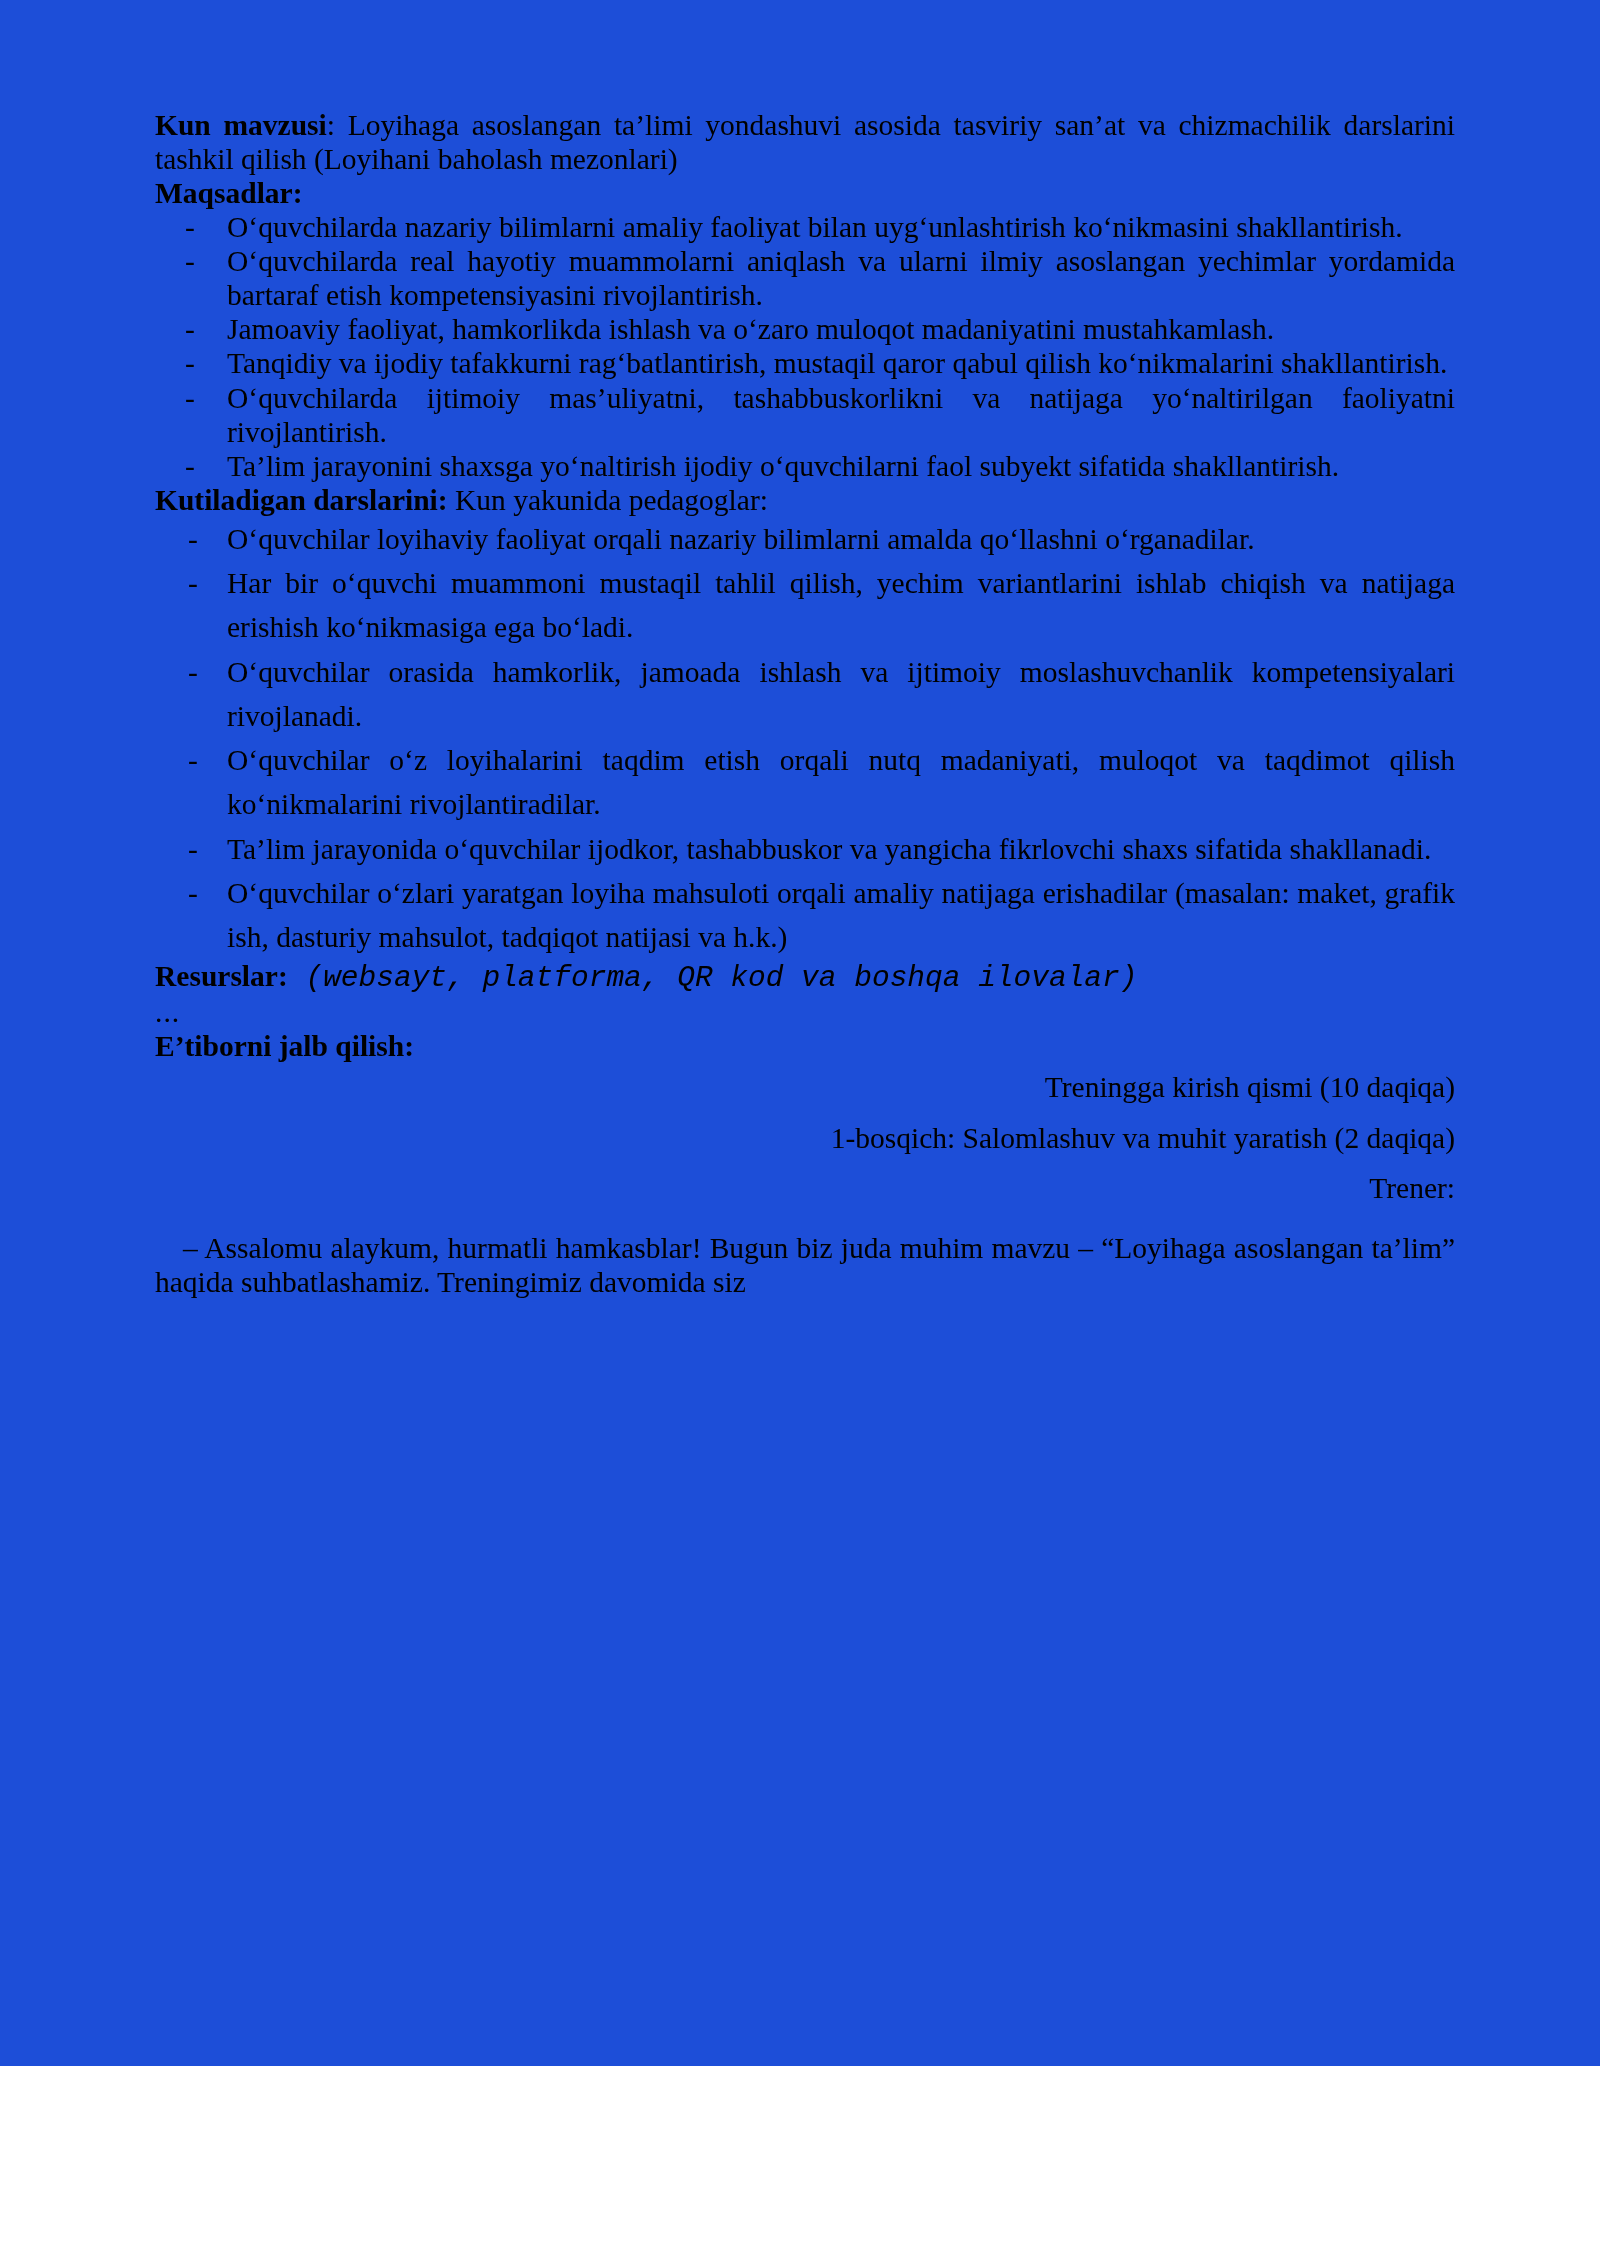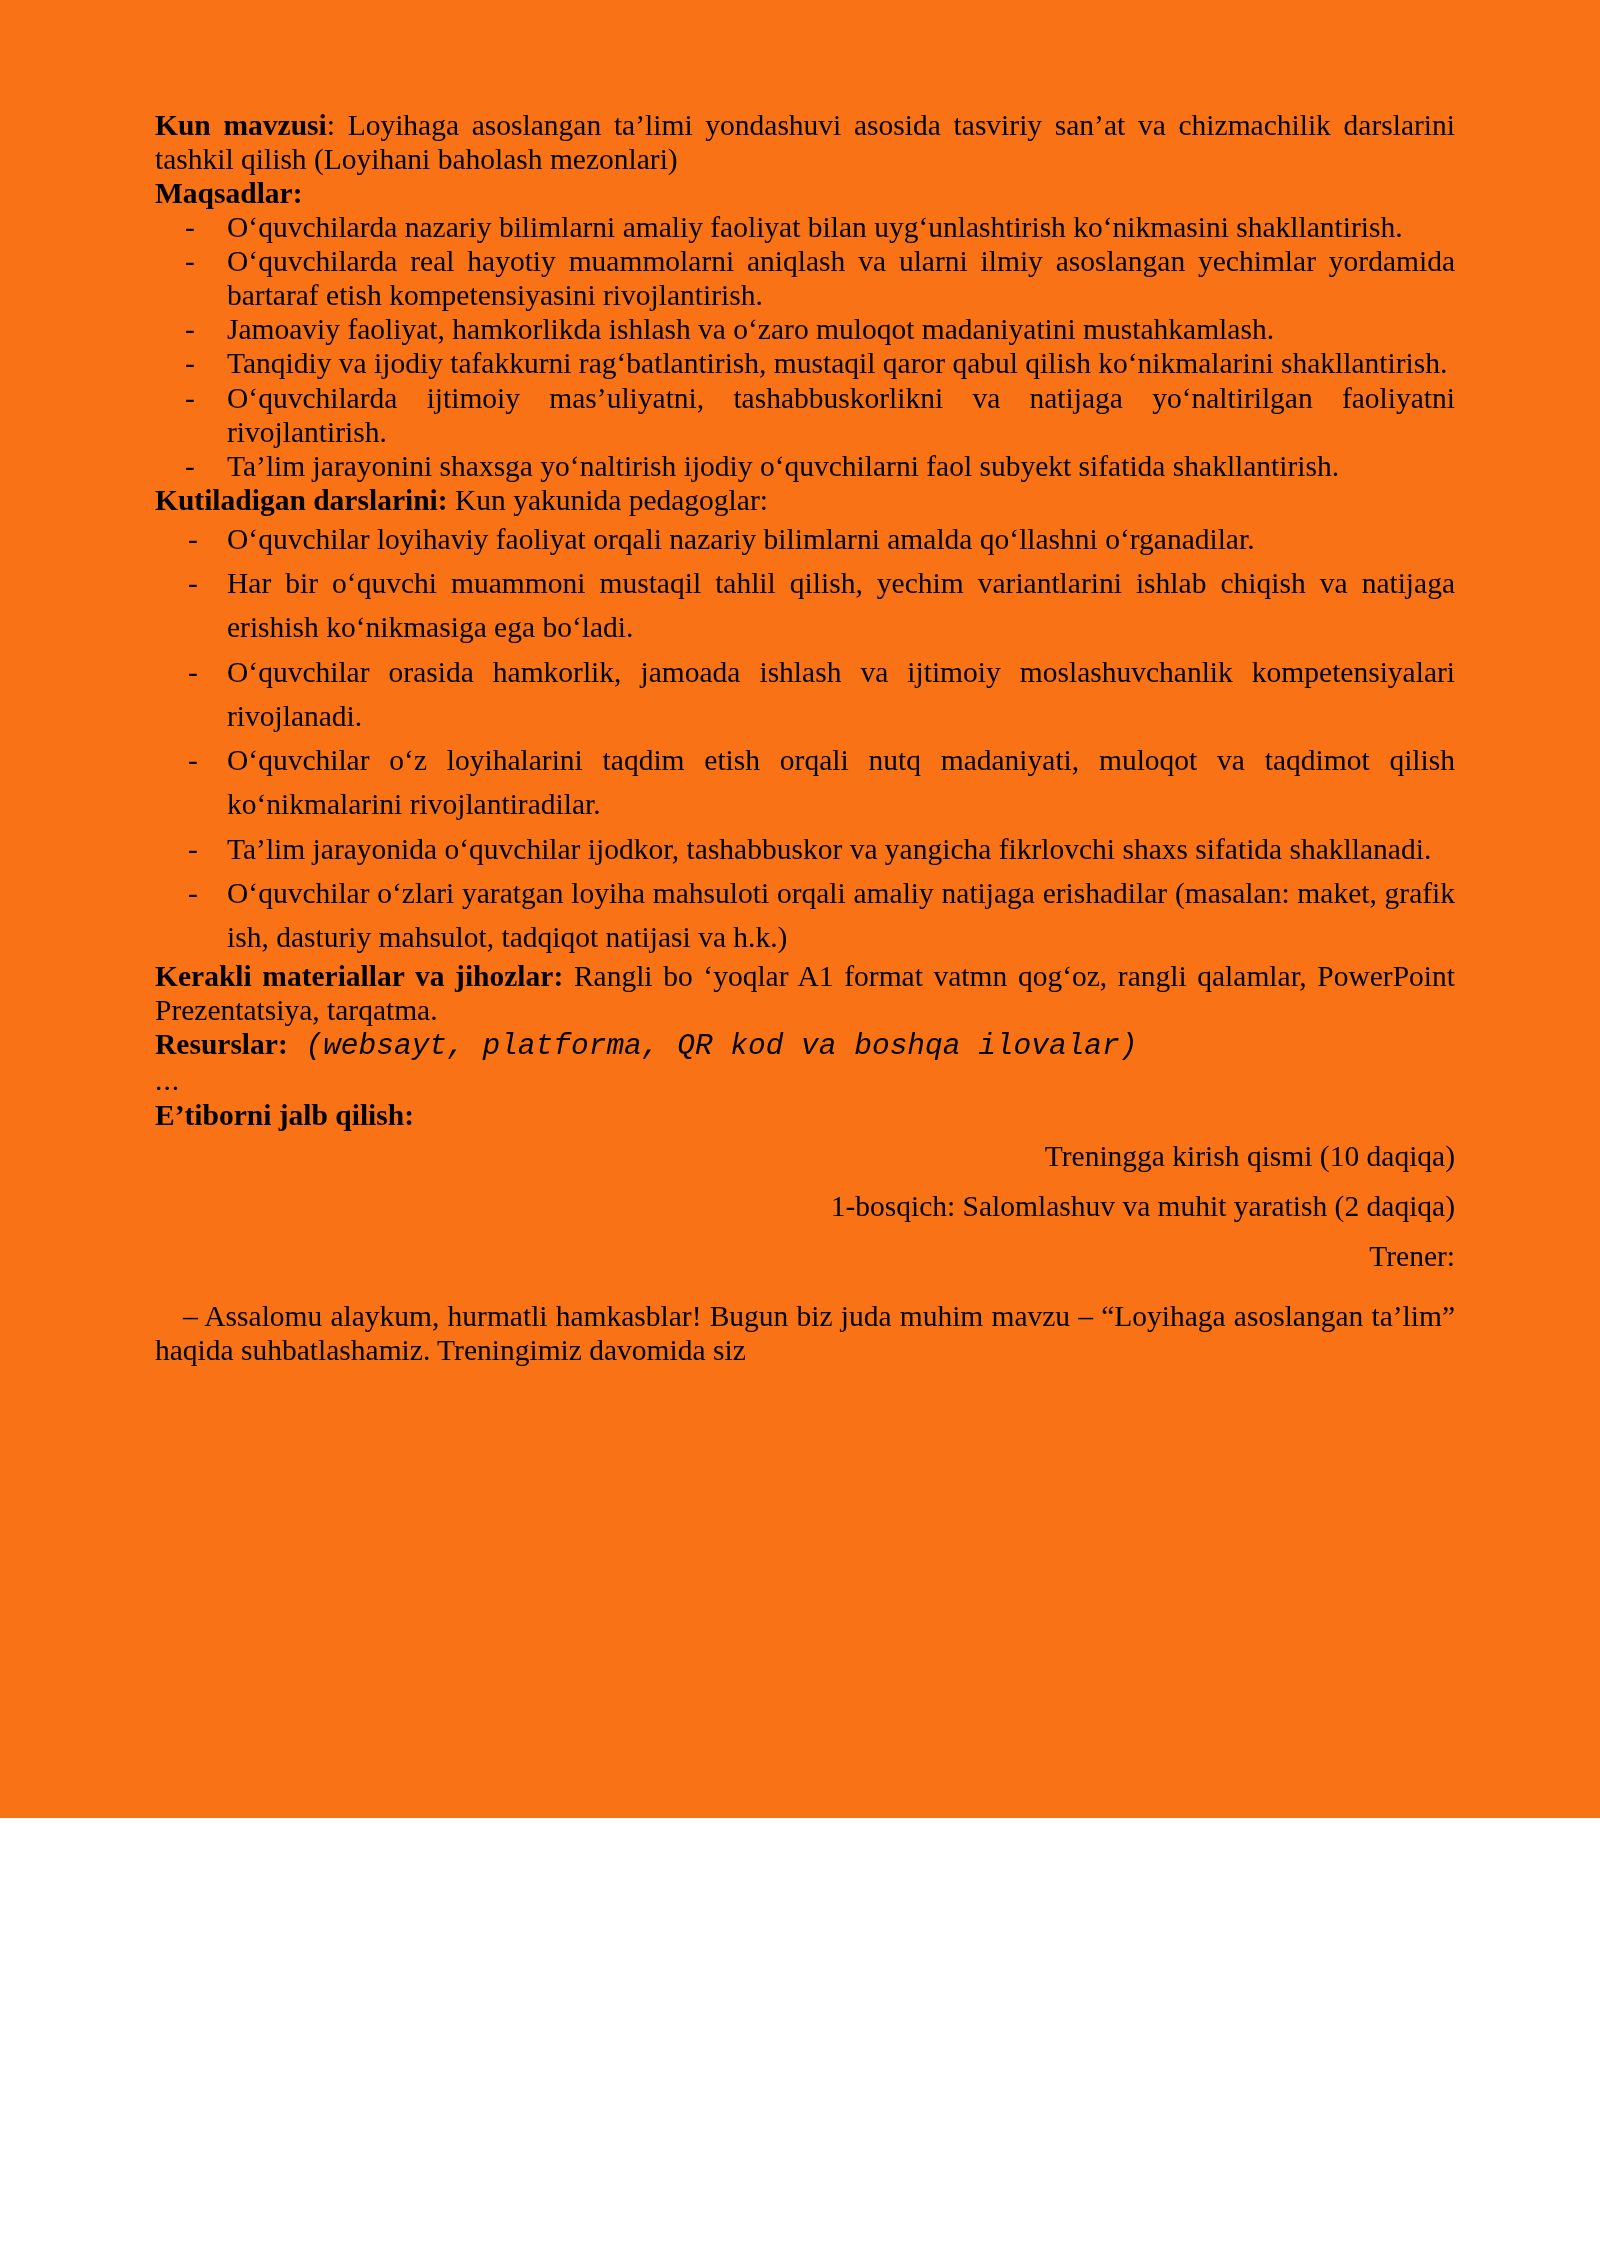--- a/index.html
+++ b/index.html
@@ -10,22 +10,22 @@
   body {
     width: 1600px;
     height: 2262px;
     font-family: "Liberation Serif", "DejaVu Serif", serif;
     color: #000000;
     -webkit-font-smoothing: antialiased;
   }
   .page {
     position: relative;
     width: 1600px;
-    height: 1818px;
-    background: #f97316;
+    height: 2066px;
+    background: #1d4ed8;
     box-sizing: border-box;
     padding: 108px 148px 0 155px;
   }
   .doc {
     width: 1300px;
   }
 
   
   .para {
     font-size: 29.5px;
@@ -148,21 +148,20 @@
       <div class="item">
         <span class="dash">-</span>
         <span class="txt">Ta’lim jarayonida o‘quvchilar ijodkor, tashabbuskor va yangicha fikrlovchi shaxs sifatida shakllanadi.</span>
       </div>
       <div class="item">
         <span class="dash">-</span>
         <span class="txt">O‘quvchilar o‘zlari yaratgan loyiha mahsuloti orqali amaliy natijaga erishadilar (masalan: maket, grafik ish, dasturiy mahsulot, tadqiqot natijasi va h.k.)</span>
       </div>
     </div>
 
-    <p class="para"><b>Kerakli materiallar va jihozlar:</b><span> Rangli bo ‘yoqlar A1 format vatmn qog‘oz, rangli qalamlar, PowerPoint Prezentatsiya, tarqatma.</span></p>
 
     <p class="para"><b>Resurslar:</b><i> (websayt, platforma, QR kod va boshqa ilovalar)</i></p>
 
     <p class="para ellipsis-line">...</p>
 
     <p class="para"><b>E’tiborni jalb qilish:</b></p>
 
     <div class="gap-sm"></div>
     <p class="para single">Treningga kirish qismi (10 daqiqa)</p>
 

